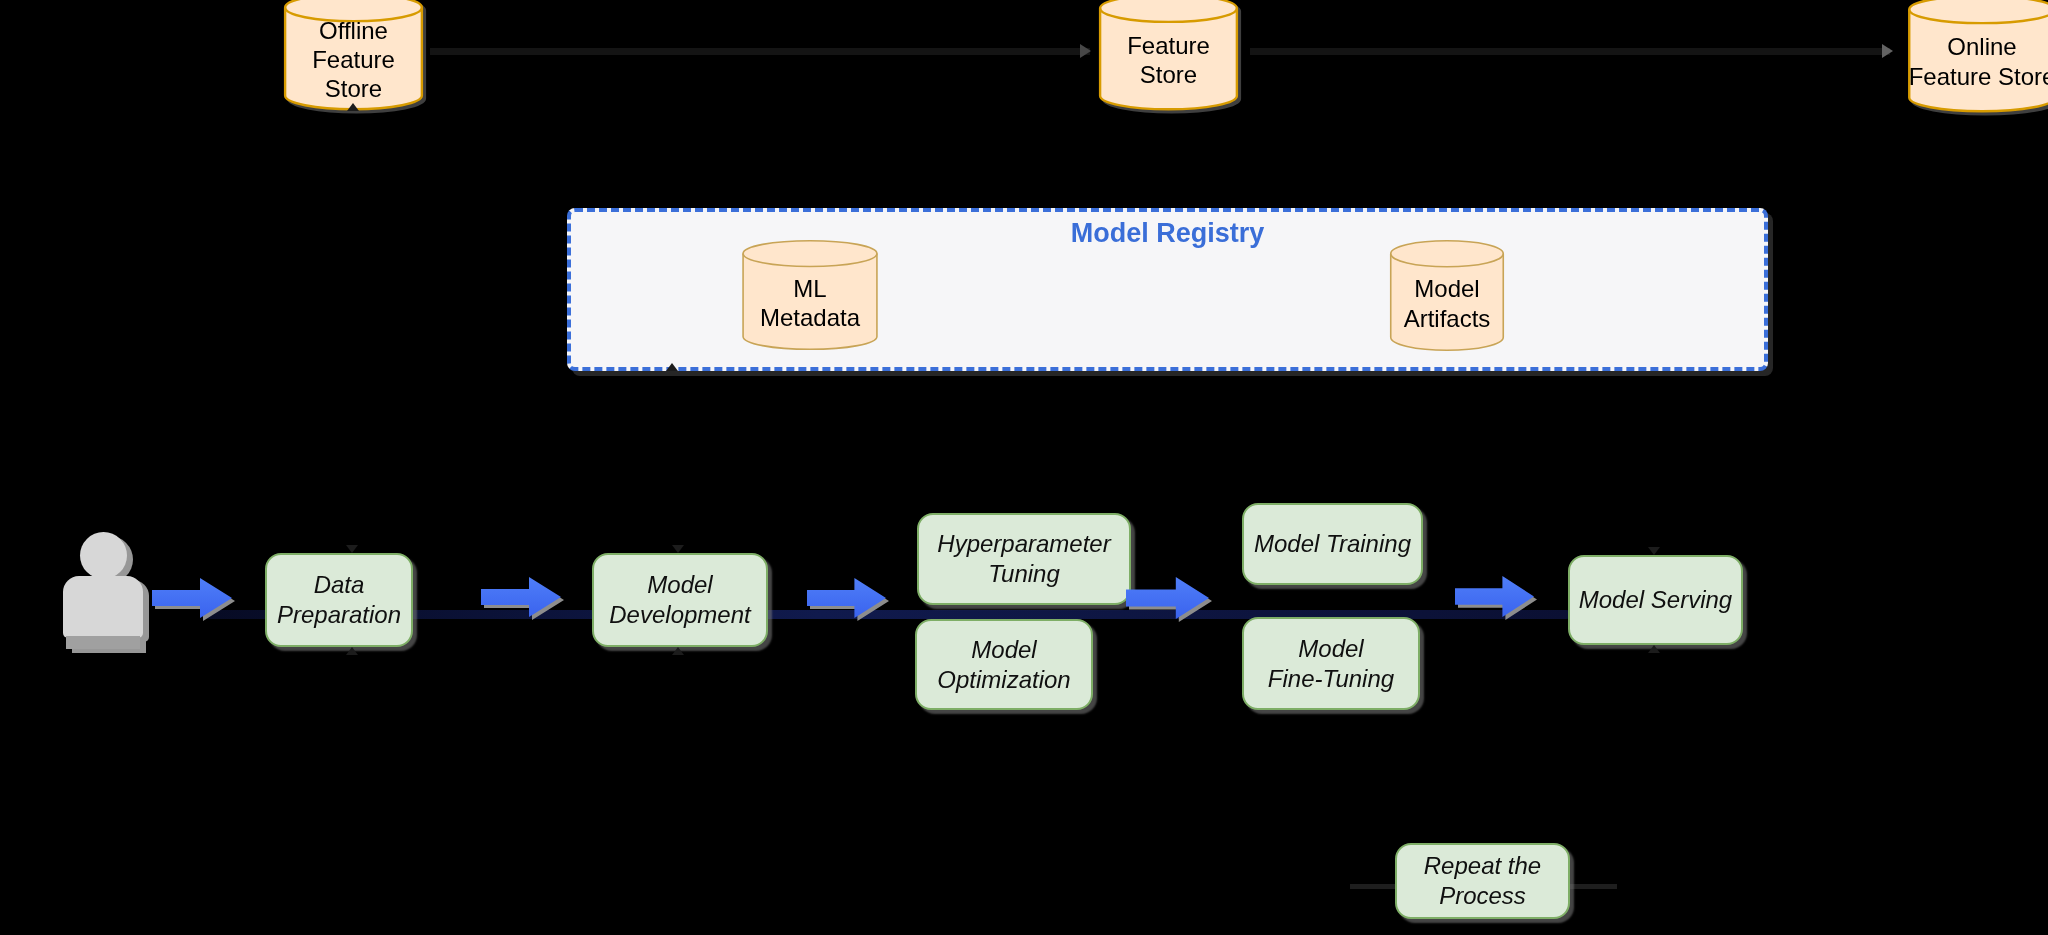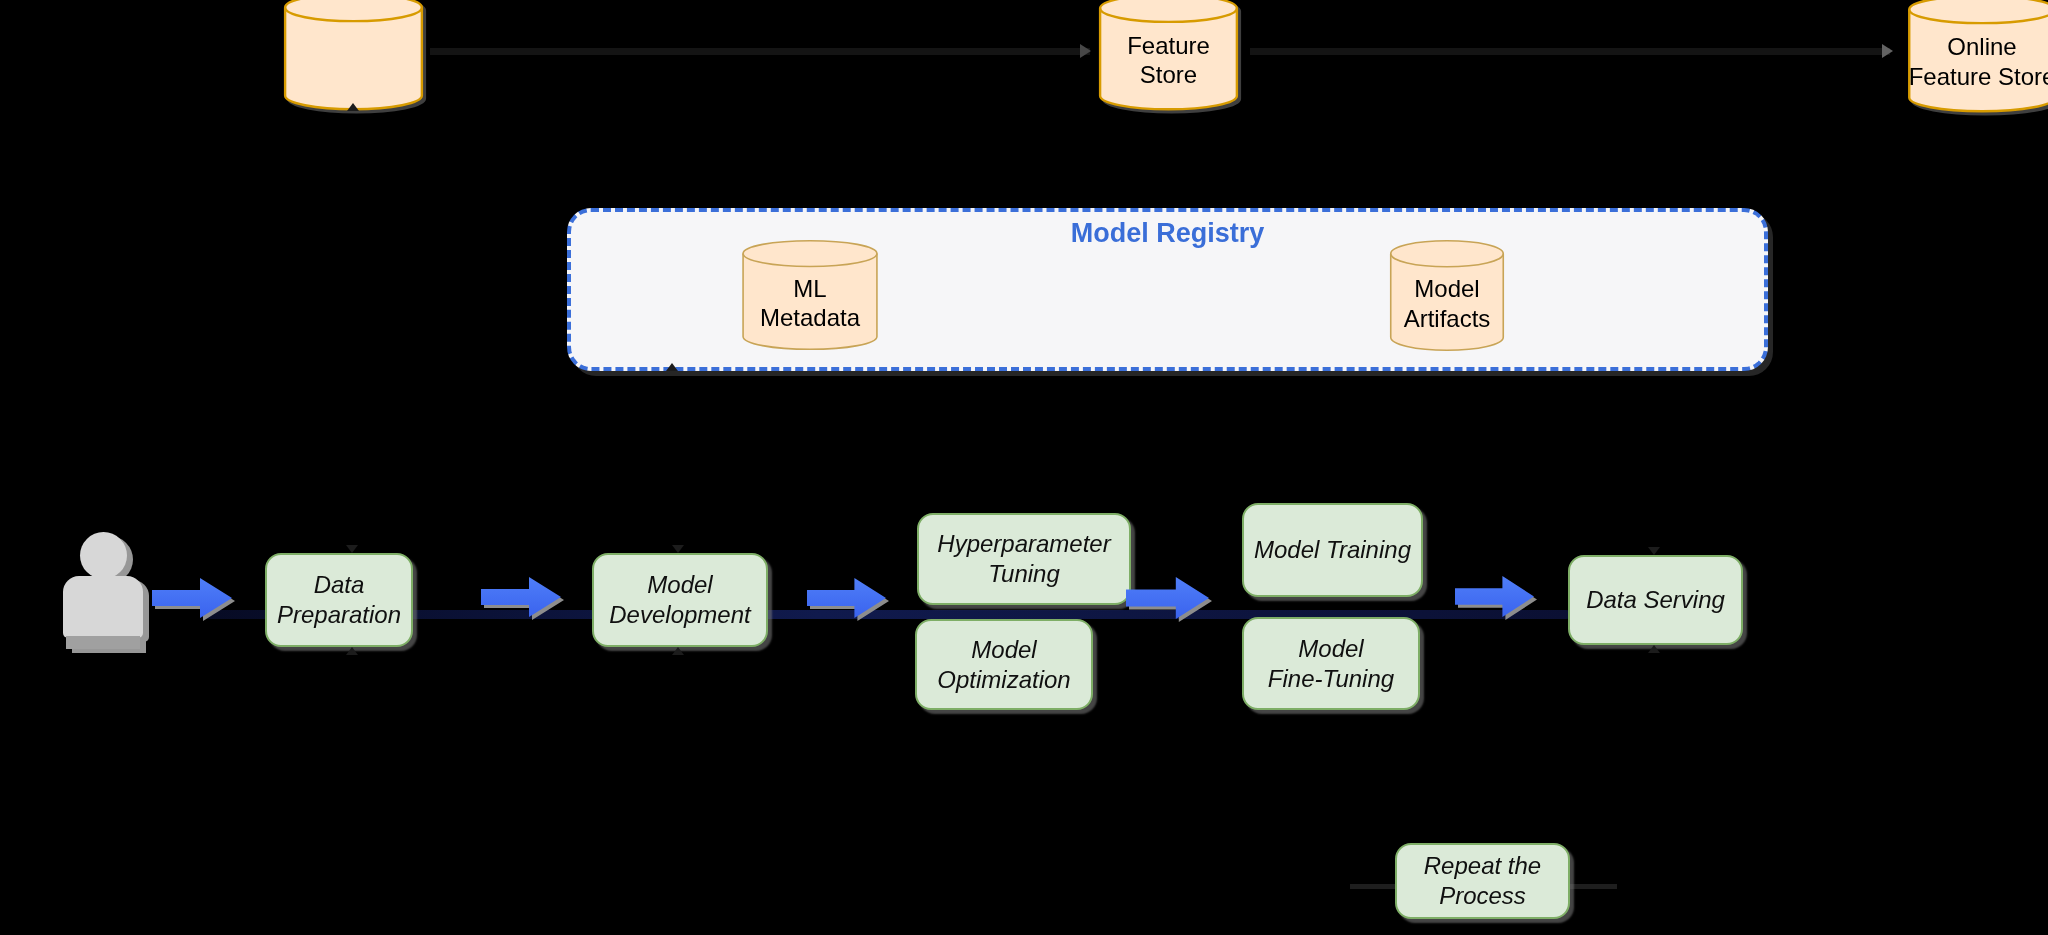--- a/index.html
+++ b/index.html
@@ -13,21 +13,21 @@
   .cyl path{vector-effect:non-scaling-stroke;}
   .cyl .body{fill:#FFE6CC;}
   .cyl .rim{fill:none;}
   .cyl.orange path{stroke:#D79B00;stroke-width:2.4px;}
   .cyl.tan path{stroke:#C8A456;stroke-width:1.6px;}
   .cyl.orange{filter:drop-shadow(3px 3px 0 rgba(140,140,140,.45));}
   .clbl{position:relative;white-space:pre-line;font-size:24px;line-height:1.22;padding-top:16px;}
   
   .registry{
     position:absolute;left:567px;top:208px;width:1201px;height:163px;
-    background:#F6F6F8;border:4px dashed #3B6FD9;border-radius:24px;box-sizing:border-box;
+    background:#F6F6F8;border:4px dashed #3B6FD9;border-radius:8px;box-sizing:border-box;
     box-shadow:5px 5px 0 rgba(110,110,110,.35);z-index:2;
   }
   .registry-title{position:absolute;top:6px;left:0;right:0;text-align:center;
     font-weight:bold;font-size:27px;color:#3A6ED8;}
   
   .gbox{
     position:absolute;background:#DBEAD8;border:2px solid #7EAE66;border-radius:16px;
     box-sizing:border-box;display:flex;align-items:center;justify-content:center;text-align:center;
     font-style:italic;font-size:24px;line-height:1.25;color:#101010;
     box-shadow:4px 4px 2px rgba(125,125,125,.55);z-index:3;
@@ -65,20 +65,22 @@
   <div class="topline" style="left:1250px;width:640px;"></div>
   <div class="mk right" style="left:1080px;top:44px;"></div>
   <div class="mk right lt" style="left:1882px;top:44px;"></div>
   <div class="mk up" style="left:347px;top:103px;"></div>
 
   <div class="cyl orange" style="left:283px;top:-8px;width:141px;height:119px;">
     <svg viewBox="0 0 100 100" preserveAspectRatio="none">
       <path class="body" d="M1.5,13 C1.5,6.5 23,1.5 50,1.5 C77,1.5 98.5,6.5 98.5,13 L98.5,87 C98.5,93.5 77,98.5 50,98.5 C23,98.5 1.5,93.5 1.5,87 Z"></path>
       <path class="rim" d="M1.5,13 C1.5,19.5 23,24.5 50,24.5 C77,24.5 98.5,19.5 98.5,13"></path>
     </svg>
+    <div class="clbl">Offline
+Feature Store</div>
   </div>
 
   <div class="cyl orange" style="left:1098px;top:-7px;width:141px;height:118px;">
     <svg viewBox="0 0 100 100" preserveAspectRatio="none">
       <path class="body" d="M1.5,13 C1.5,6.5 23,1.5 50,1.5 C77,1.5 98.5,6.5 98.5,13 L98.5,87 C98.5,93.5 77,98.5 50,98.5 C23,98.5 1.5,93.5 1.5,87 Z"></path>
       <path class="rim" d="M1.5,13 C1.5,19.5 23,24.5 50,24.5 C77,24.5 98.5,19.5 98.5,13"></path>
     </svg>
     <div class="clbl">Feature
 Store</div>
   </div>
@@ -145,29 +147,29 @@
 Development</div>
   </div>
   <div class="gbox" style="left:917px;top:505px;width:214px;height:92px;margin-top:8px;">
     <div class="glbl">Hyperparameter
 Tuning</div>
   </div>
   <div class="gbox" style="left:915px;top:619px;width:178px;height:91px;">
     <div class="glbl">Model
 Optimization</div>
   </div>
-  <div class="gbox" style="left:1242px;top:503px;width:181px;height:94px;">
+  <div class="gbox" style="left:1242px;top:503px;width:181px;height:82px;">
     <div class="glbl">Model Training</div>
   </div>
   <div class="gbox" style="left:1242px;top:617px;width:178px;height:93px;">
     <div class="glbl">Model
 Fine-Tuning</div>
   </div>
   <div class="gbox" style="left:1568px;top:555px;width:175px;height:90px;">
-    <div class="glbl">Data Serving</div>
+    <div class="glbl">Model Serving</div>
   </div>
   <div class="gbox" style="left:1395px;top:843px;width:175px;height:76px;">
     <div class="glbl">Repeat the
 Process</div>
   </div>
 
   <div class="mk down" style="left:346px;top:545px;"></div>
   <div class="mk up" style="left:346px;top:647px;"></div>
   <div class="mk down" style="left:672px;top:545px;"></div>
   <div class="mk up" style="left:672px;top:647px;"></div>

